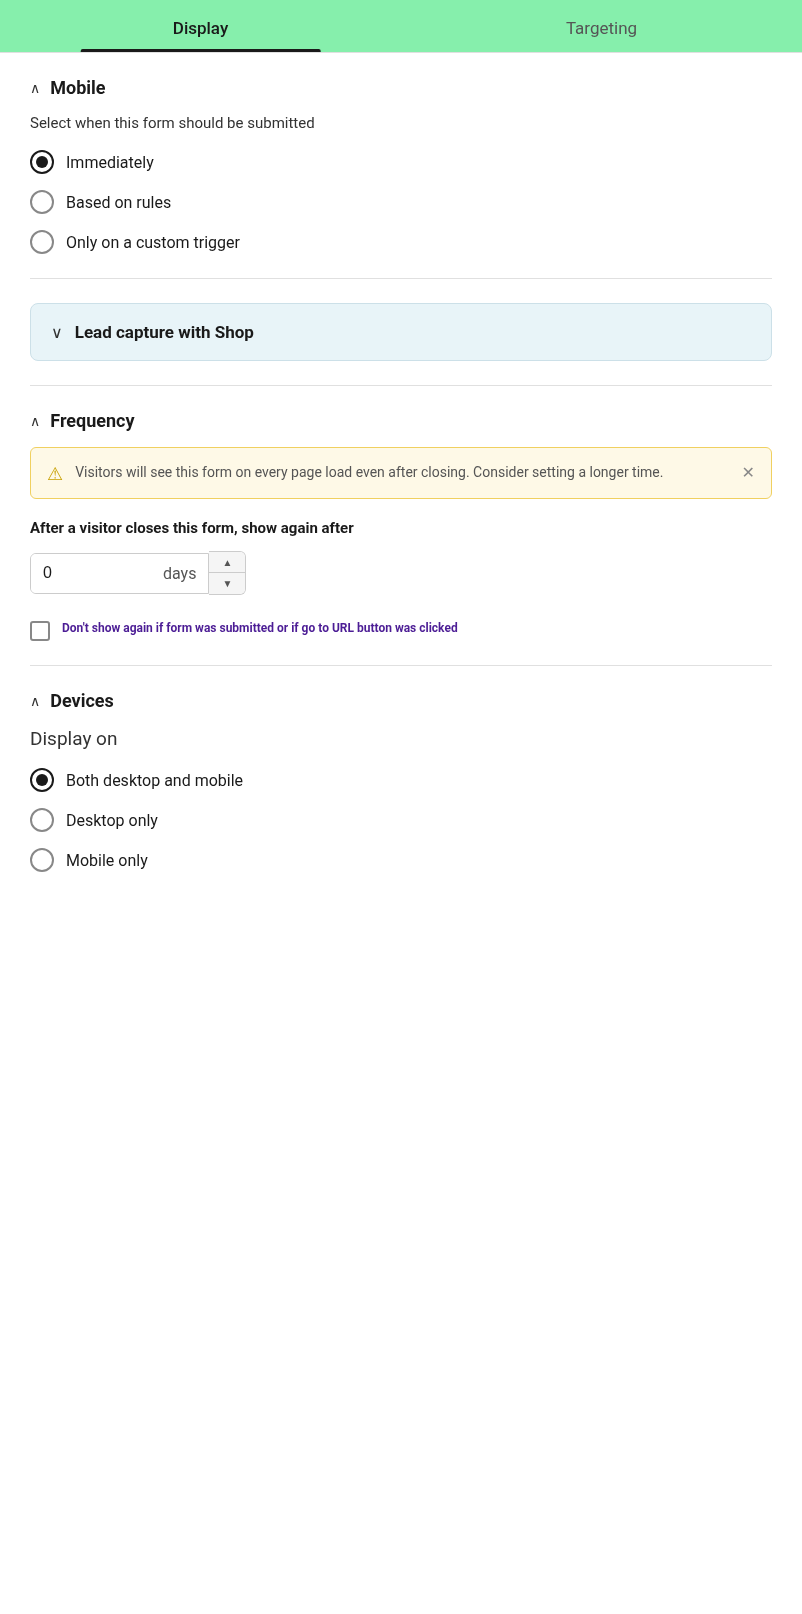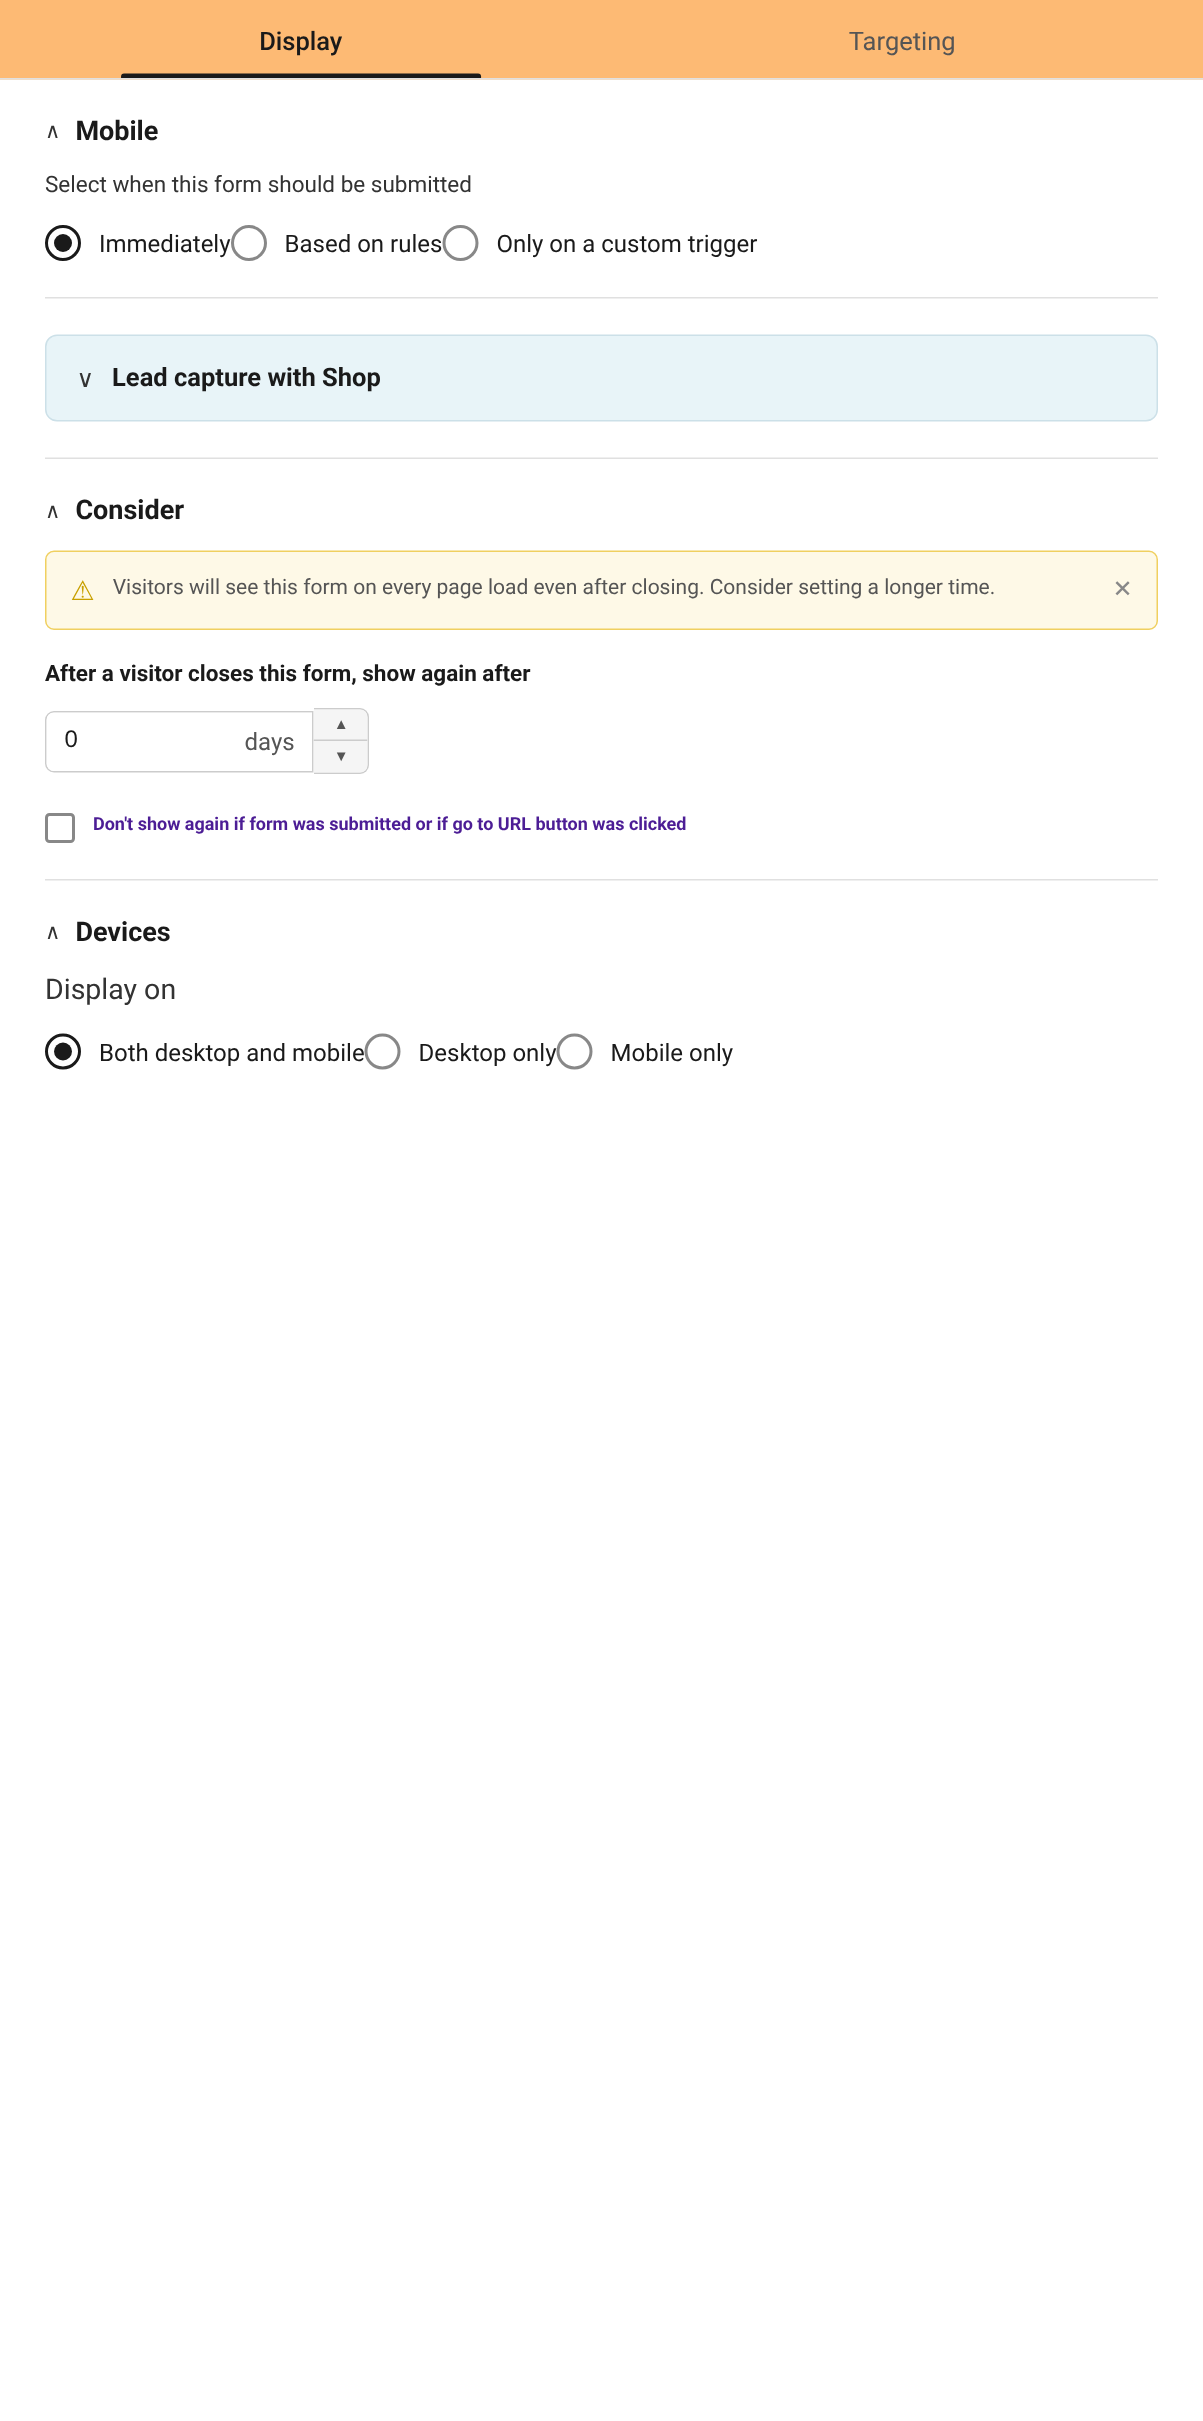--- a/index.html
+++ b/index.html
@@ -13,21 +13,21 @@
       background: #ffffff;
       width: 802px;
       min-height: 1614px;
       color: #1a1a1a;
       font-size: 16px;
     }
 
     .tabs-container {
       display: flex;
       border-bottom: 1px solid #e0e0e0;
-      background: #fdba74;
+      background: #86efac;
     }
 
     .tab {
       flex: 1;
       text-align: center;
       padding: 18px 0 14px;
       font-size: 17px;
       color: #555;
       cursor: pointer;
       position: relative;
@@ -77,21 +77,22 @@
     }
 
     .section-description {
       font-size: 15px;
       color: #333;
       margin-bottom: 18px;
     }
 
     .radio-group {
       display: flex;
-      flex-direction: row;
+      flex-direction: column;
+      gap: 16px;
     }
 
     .radio-item {
       display: flex;
       align-items: center;
       gap: 12px;
       cursor: pointer;
     }
 
     .radio-circle {
@@ -324,21 +325,21 @@
   <div class="lead-capture-section">
     <span class="chevron-down">∨</span>
     <span class="lead-title">Lead capture with Shop</span>
   </div>
 
   <div class="divider"></div>
 
   <div class="section">
     <div class="section-header">
       <span class="chevron">∧</span>
-      <span class="section-title">Consider</span>
+      <span class="section-title">Frequency</span>
     </div>
 
     <div class="warning-banner">
       <span class="warning-icon">⚠</span>
       <span class="warning-text">Visitors will see this form on every page load even after closing. Consider setting a longer time.</span>
       <span class="warning-close">✕</span>
     </div>
 
     <p class="frequency-label">After a visitor closes this form, show again after</p>
 

